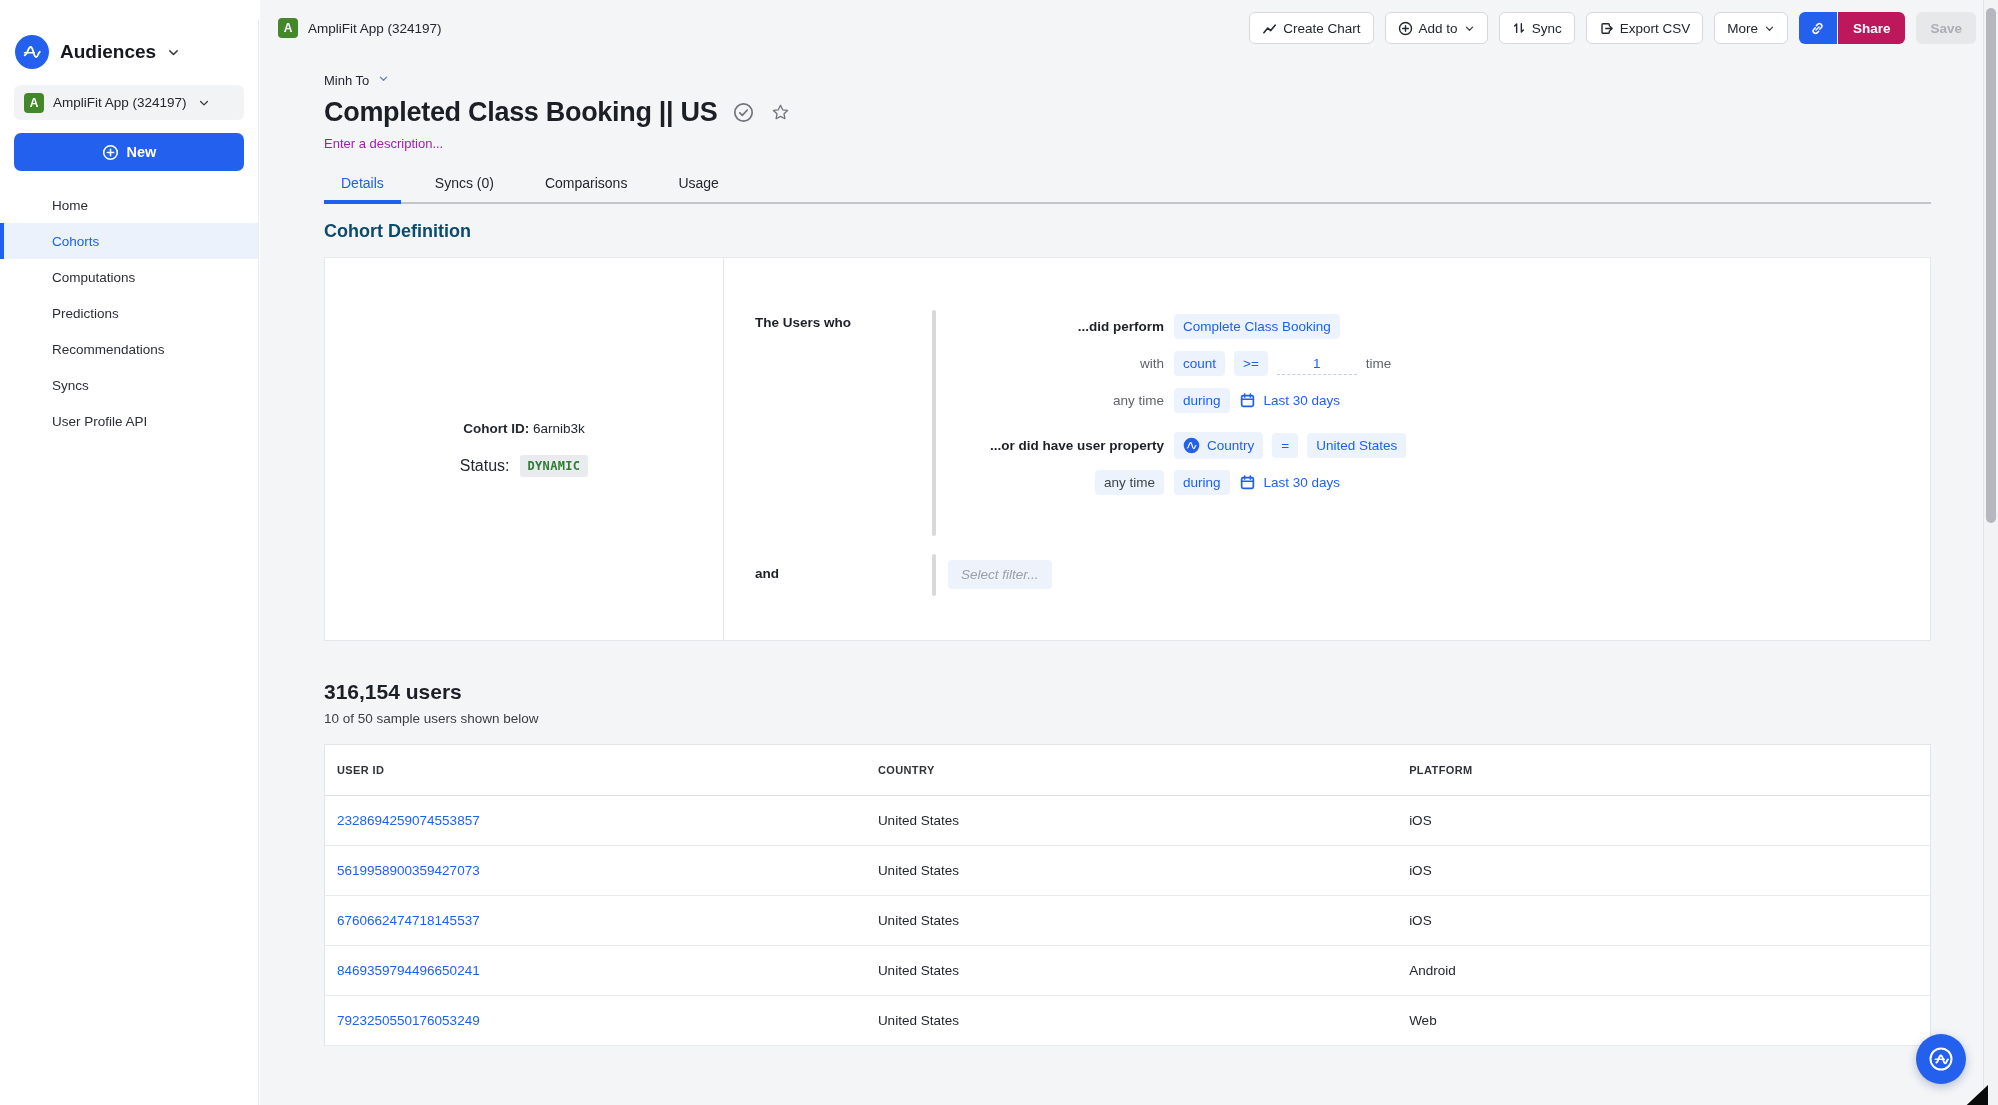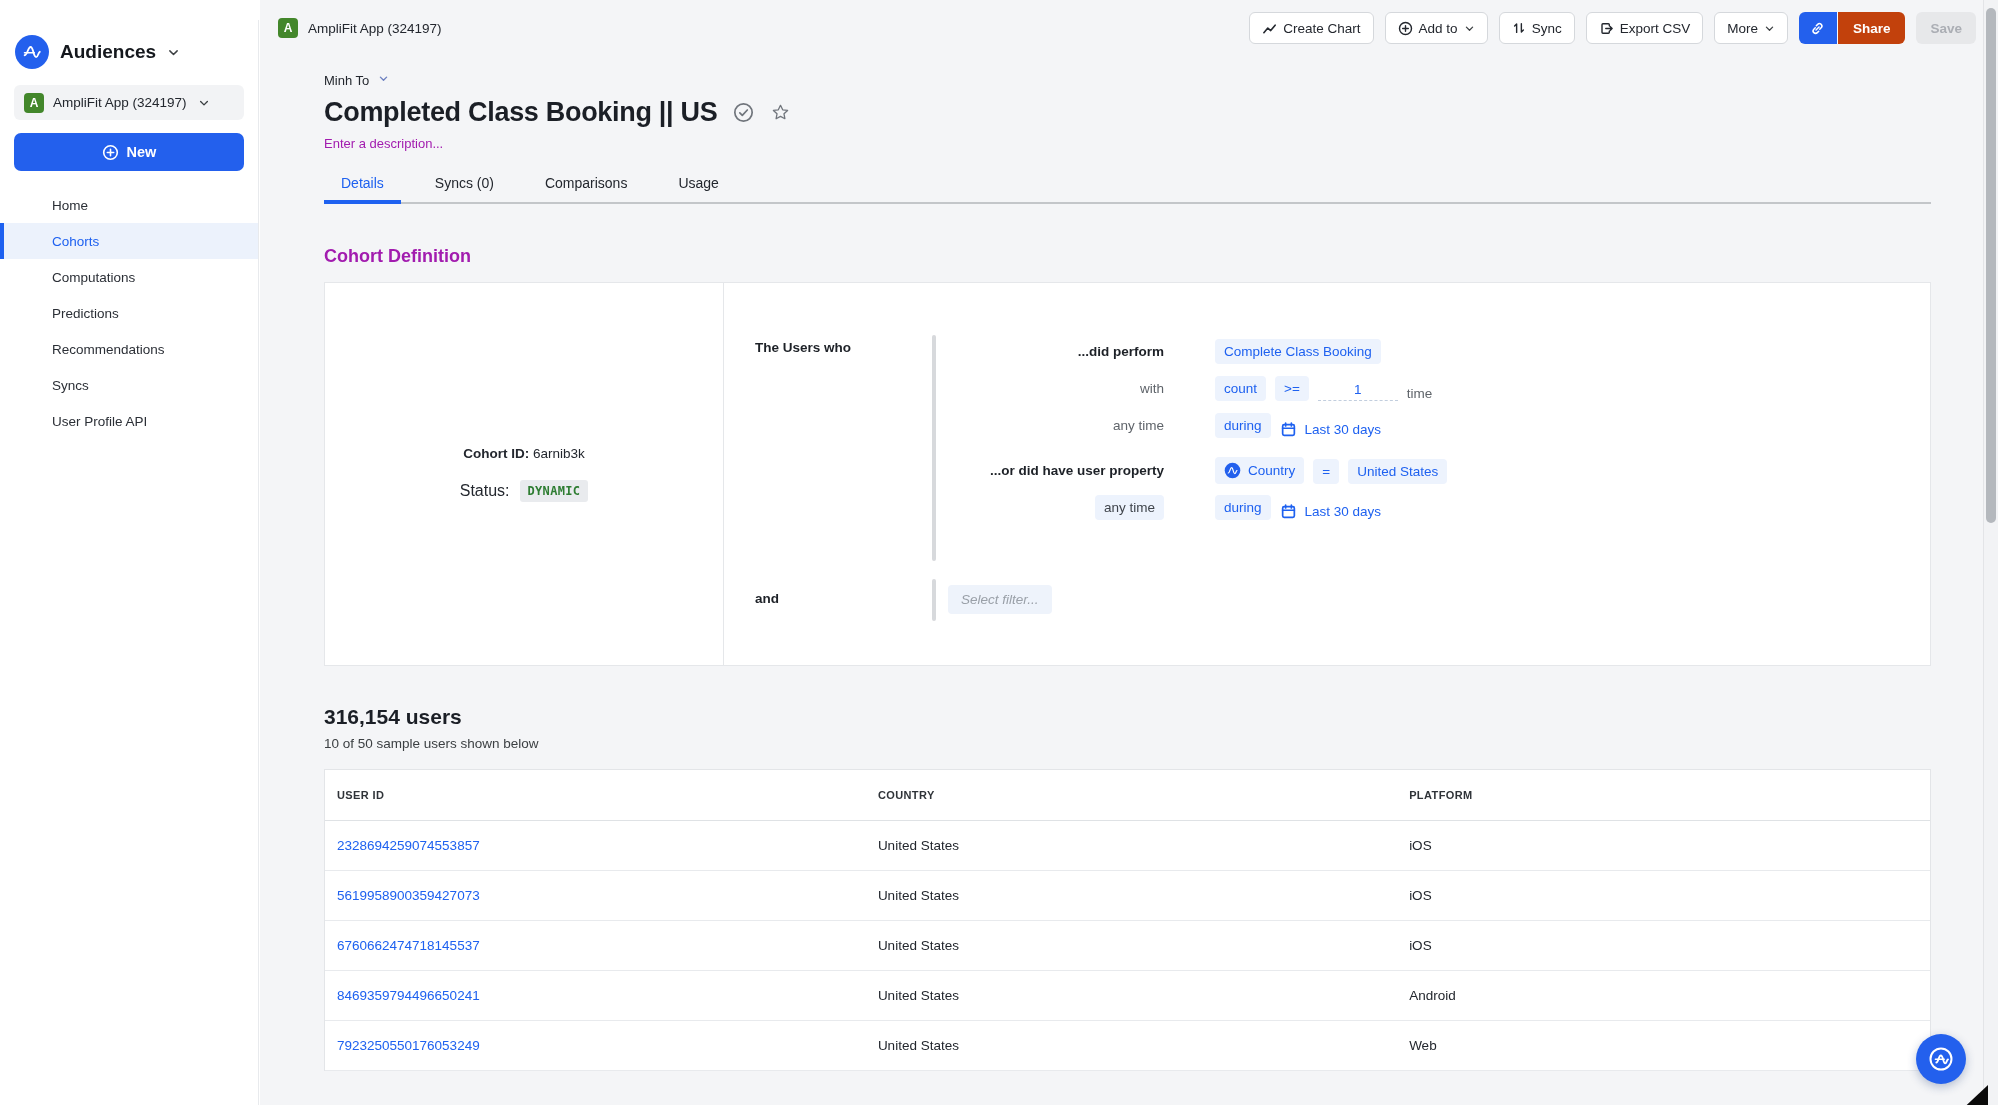--- a/index.html
+++ b/index.html
@@ -26,55 +26,55 @@
   .content { padding:0 67px 0 64px; }
 
   
   .toolbar { height:56px; display:flex; align-items:center; padding:0 22px 0 18px; }
   .tb-project { display:flex; align-items:center; gap:10px; font-size:13.5px; color:#23272e; }
   .tb-actions { margin-left:auto; display:flex; align-items:center; gap:11px; }
   .tbtn { height:32px; background:#fff; border:1px solid #d5d8dc; border-radius:6px; font-size:13.5px; font-weight:500; color:#23272e; padding:0 12px; display:inline-flex; align-items:center; gap:6px; cursor:pointer; font-family:inherit; }
   .split { display:flex; height:32px; border-radius:6px; overflow:hidden; }
   .split .link-part { width:38px; background:#2360ed; color:#fff; display:flex; align-items:center; justify-content:center; cursor:pointer; }
   .split .divider { width:1px; background:rgba(255,255,255,.45); }
-  .split .share-part { background:#c2410c; color:#fff; font-size:13.5px; font-weight:600; padding:0 15px; display:flex; align-items:center; cursor:pointer; border:none; font-family:inherit; }
+  .split .share-part { background:#be185d; color:#fff; font-size:13.5px; font-weight:600; padding:0 15px; display:flex; align-items:center; cursor:pointer; border:none; font-family:inherit; }
   .save-btn { height:32px; background:#e7e8ea; border:none; border-radius:6px; color:#abaeb4; font-size:13.5px; font-weight:600; padding:0 14px; font-family:inherit; }
 
   
   .owner-row { margin-top:17px; display:flex; align-items:flex-start; gap:9px; font-size:13px; color:#23272e; cursor:pointer; width:max-content; }
   .owner-row .chev { color:#6d80c0; }
   .page-title-row { margin-top:9px; display:flex; align-items:center; gap:16px; }
   .page-title { font-size:27px; font-weight:700; color:#1b1f26; letter-spacing:-0.3px; }
   .title-icon { color:#70757c; cursor:pointer; }
   .desc { margin-top:8px; font-size:13px; color:#a21caf; cursor:text; }
 
   
   .tabs { margin-top:15px; border-bottom:2px solid #c3c6c9; display:flex; }
   .tab { padding:9px 17px 11px; font-size:14px; color:#23272e; margin-right:17px; position:relative; cursor:pointer; }
   .tab.active { color:#1e61f0; }
   .tab.active::after { content:""; position:absolute; left:0; right:0; bottom:-2px; height:4px; background:#1e61f0; }
 
   
-  .section-title { margin-top:42px; font-size:18px; font-weight:700; color:#a21caf; }
+  .section-title { margin-top:17px; font-size:18px; font-weight:700; color:#0c4a6e; }
   .def-panel { margin-top:15px; height:384px; background:#fff; border:1px solid #e5e7ea; display:flex; }
   .def-left { width:399px; border-right:1px solid #e5e7ea; display:flex; flex-direction:column; align-items:center; justify-content:center; gap:19px; flex:none; }
   .cohort-id { font-size:13.5px; color:#23272e; }
   .cohort-id b { font-weight:700; }
   .status-row { font-size:16px; color:#23272e; display:flex; align-items:center; gap:10px; }
   .status-badge { background:#e9ebee; color:#2e7d32; font-family:"DejaVu Sans Mono", monospace; font-size:12px; font-weight:700; letter-spacing:.3px; padding:4px 8px; border-radius:3px; }
   .def-right { flex:1; position:relative; }
   .group-label { position:absolute; left:31px; top:57px; font-size:13.5px; font-weight:700; color:#1d2127; }
   .rule-bar { position:absolute; left:208px; top:52px; width:4px; height:226px; background:#d7d9dc; border-radius:2px; }
   .rules { position:absolute; left:224px; top:50px; }
   .rule-row { display:flex; align-items:center; height:37px; }
   .rule-row.gap-top { margin-top:8px; }
   .rule-label { width:216px; margin-right:10px; font-size:13.5px; display:flex; justify-content:flex-end; align-items:center; }
   .rule-label.bold { font-weight:700; color:#1d2127; }
   .rule-label.muted { color:#5f646a; }
-  .chips { display:flex; align-items:flex-end; gap:9px;margin-left:41px; }
+  .chips { display:flex; align-items:center; gap:9px; }
   .chip { background:#edf3fd; color:#1e61f0; font-size:13.5px; padding:5px 9px; border-radius:4px; display:inline-flex; align-items:center; gap:7px; cursor:pointer; white-space:nowrap; }
   .chip.graytext { color:#3f444b; }
   .count-input { width:80px; text-align:center; color:#1e61f0; font-size:13.5px; padding:4px 0 3px; border-bottom:1px dashed #c2cede; cursor:text; }
   .muted-txt { color:#5f646a; font-size:13.5px; }
   .date-link { color:#1e61f0; font-size:13.5px; display:inline-flex; align-items:center; gap:8px; cursor:pointer; }
   .and-bar { position:absolute; left:208px; top:296px; width:4px; height:42px; background:#d7d9dc; border-radius:2px; }
   .and-label { position:absolute; left:31px; top:308px; font-size:13.5px; font-weight:700; color:#1d2127; }
   .filter-chip { position:absolute; left:224px; top:302px; background:#eef3fb; color:#9aa0a8; font-size:13.5px; font-style:italic; padding:7px 13px; border-radius:4px; cursor:pointer; }
 
   

